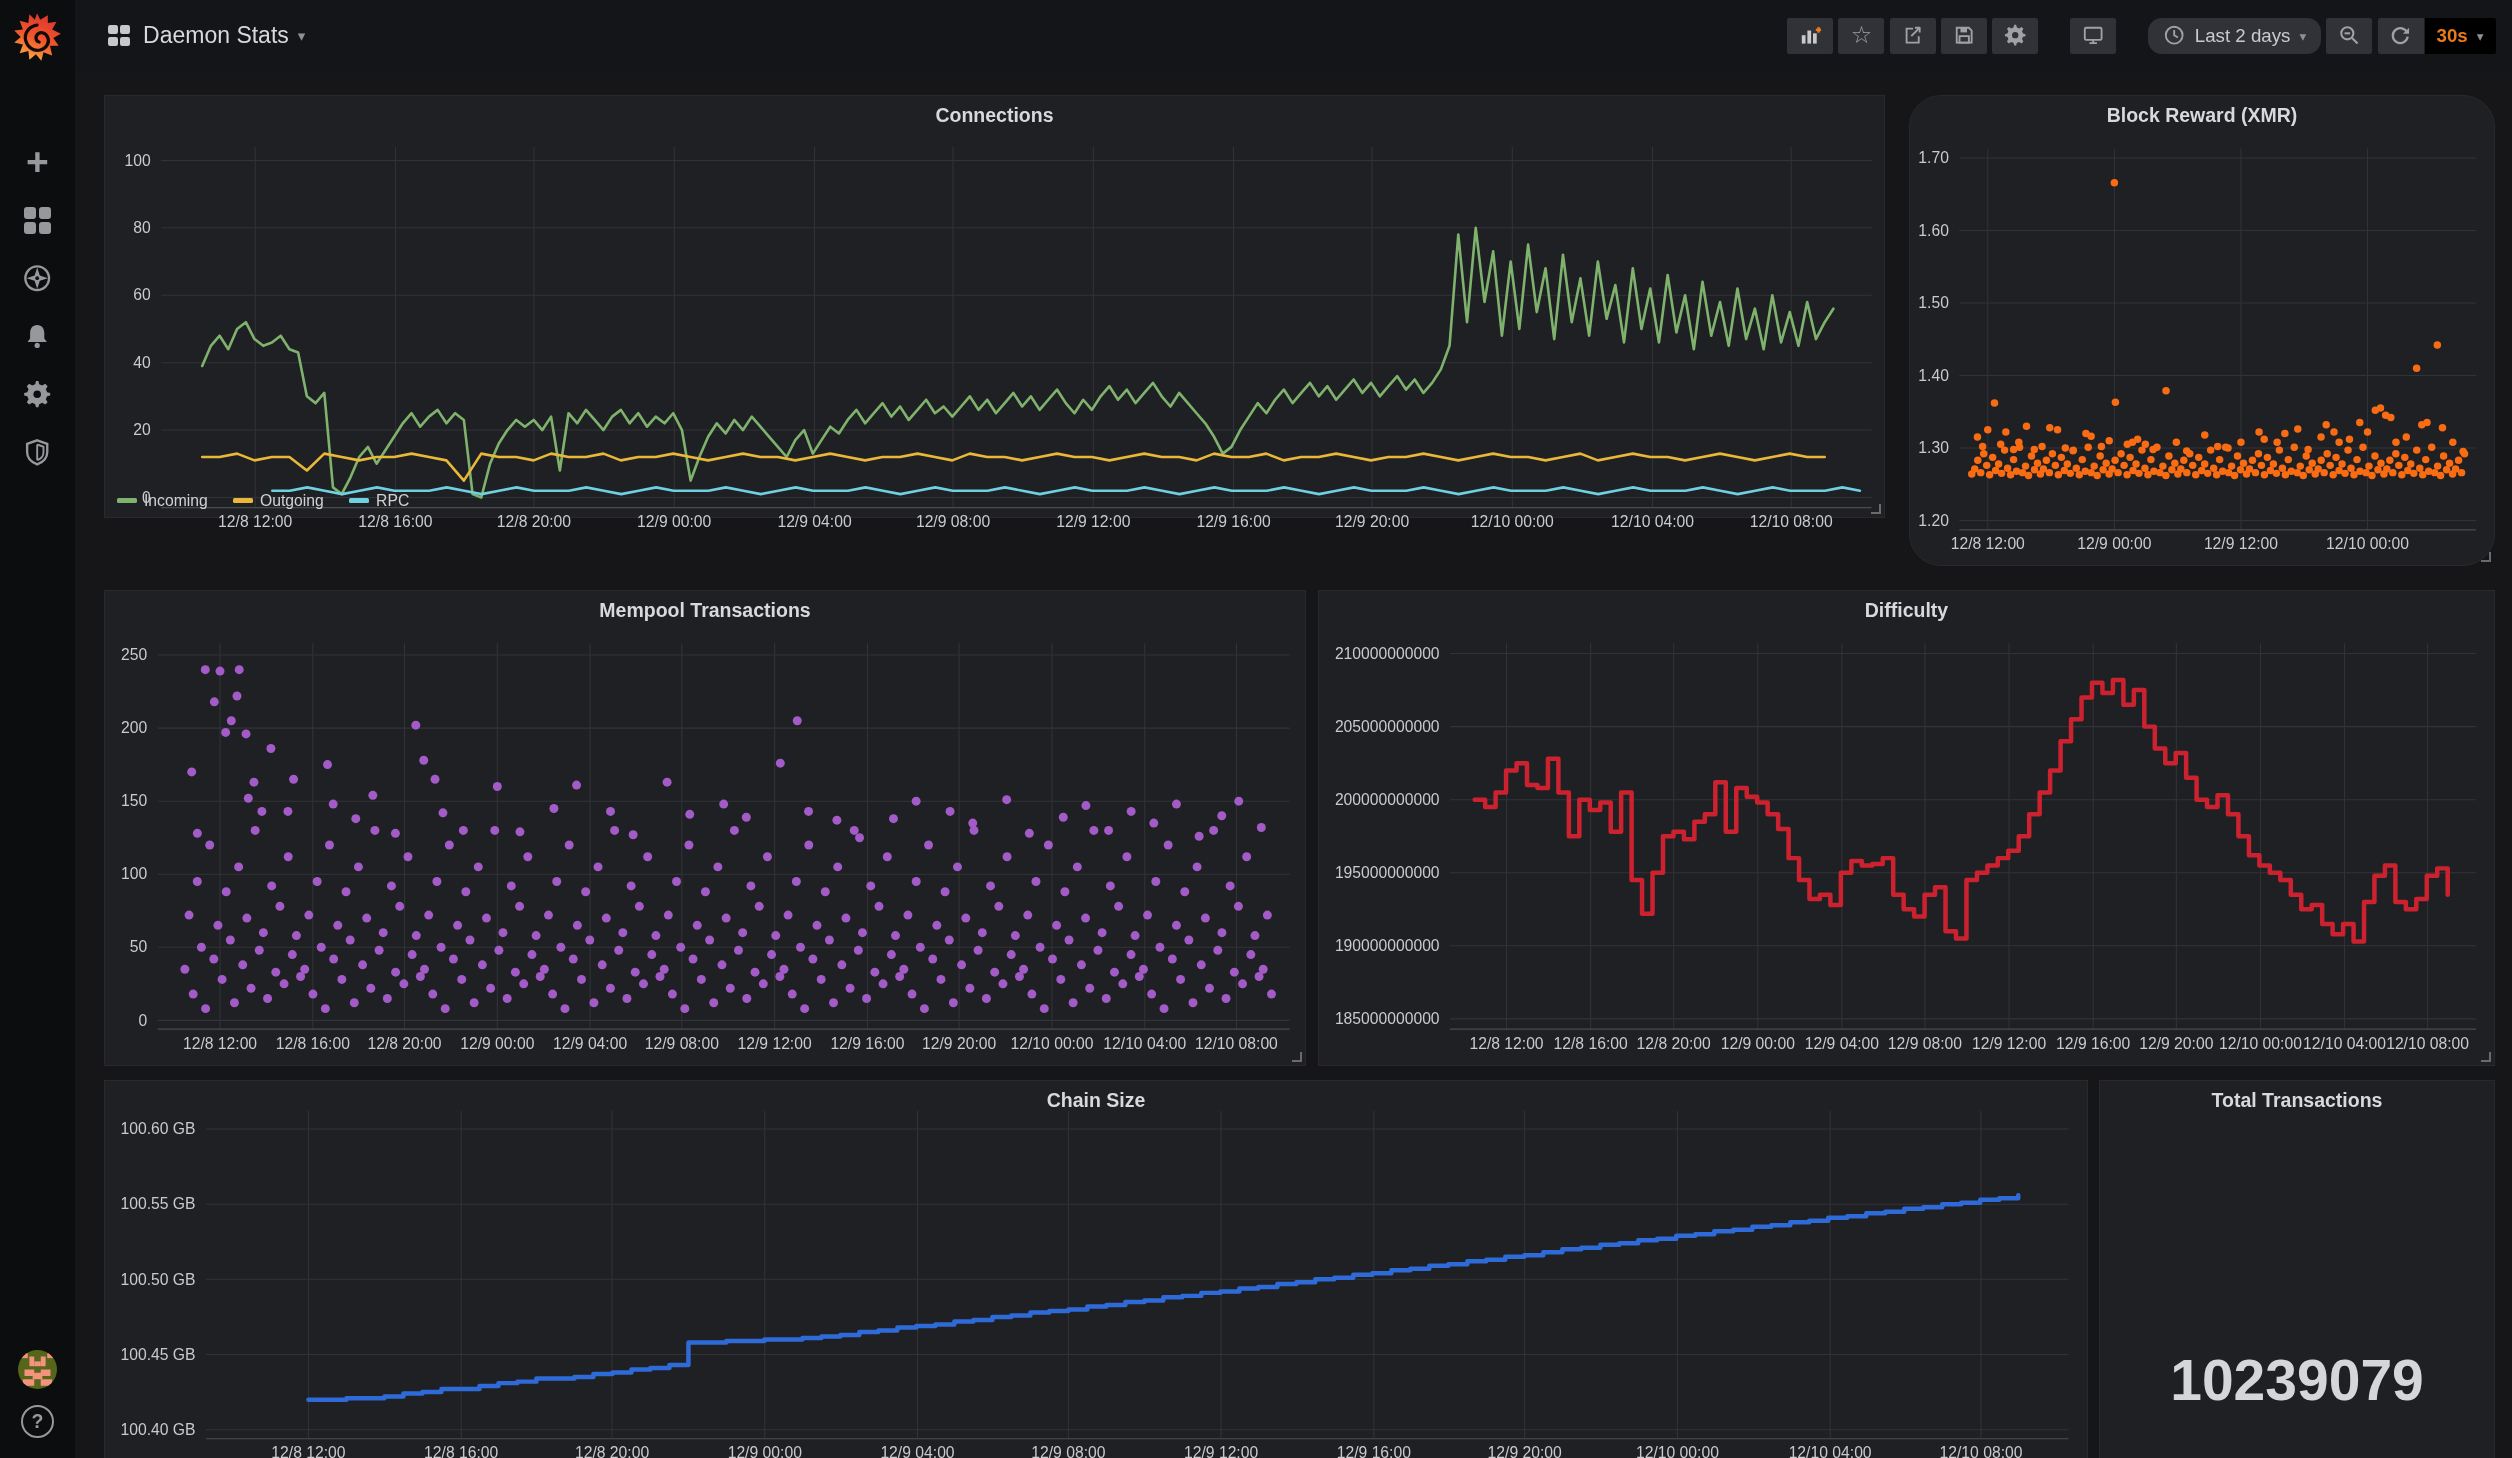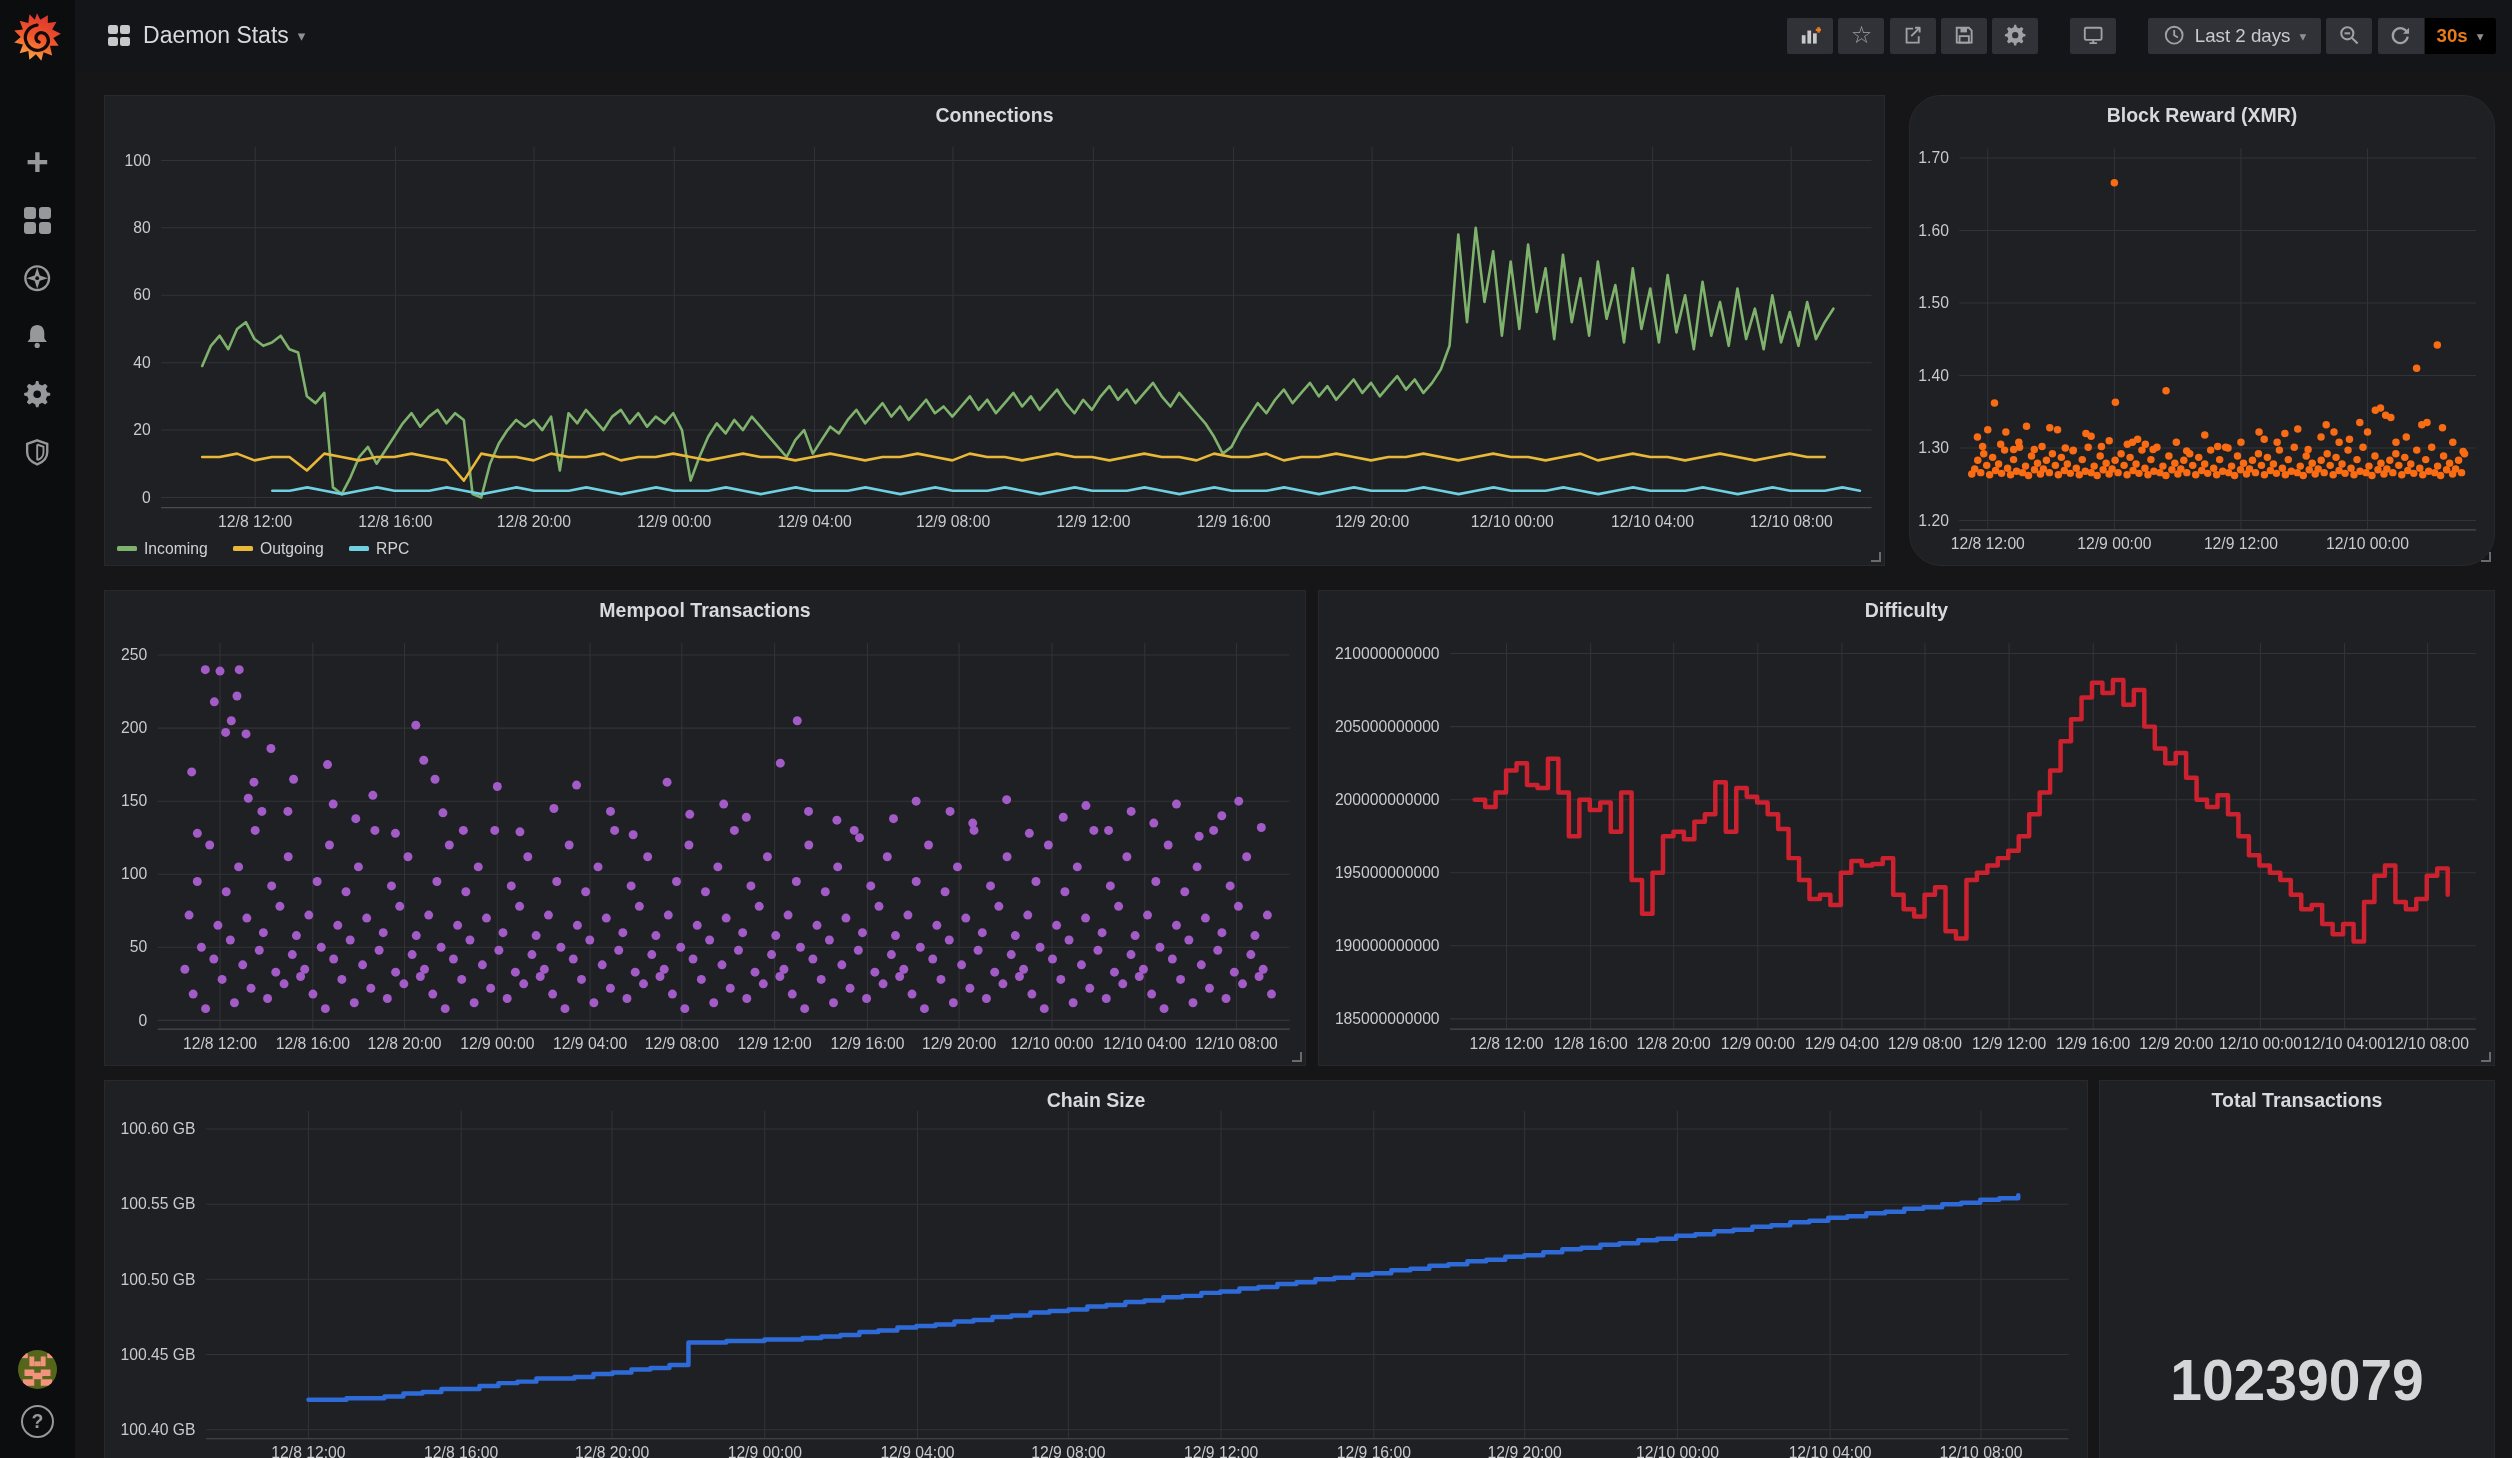--- a/index.html
+++ b/index.html
@@ -26,21 +26,21 @@
   .appgrid { display:grid; grid-template-columns:9.7px 9.7px; grid-template-rows:9.7px 9.7px; gap:2.2px; margin:0 13.5px 0 33px; cursor:pointer; }
   .appgrid div { background:#c7c8ca; border-radius:2.2px; }
   .dash-title { color:#d8d9da; font-size:23px; font-weight:500; cursor:pointer; }
   .title-caret { color:#8e9093; font-size:15px; margin-left:9px; cursor:pointer; }
   .tb-right { margin-left:auto; display:flex; align-items:center; margin-right:16.5px; }
   .tbtn { height:36px; min-width:46px; background:#313237; border-radius:2.2px; margin-left:5.2px;
           display:flex; align-items:center; justify-content:center; color:#9fa2a5; cursor:pointer; }
   .tbtn svg { width:22.4px; height:22.4px; }
   .star-glyph { font-size:24px; line-height:22.4px; color:#9fa2a5; }
   .tspacer { width:27px; }
-  .timebtn { padding:0 15px; color:#c9cacc; font-size:18.7px; font-weight:500; }
+  .timebtn { padding:0 15px; color:#c9cacc; font-size:18.7px; font-weight:500;border-radius:14px; }
   .timebtn svg { margin-right:9px; }
   .caret { color:#8e9093; font-size:13.5px; margin-left:9px; }
   .refresh-group { display:flex; margin-left:5.2px; }
   .refresh-group .tbtn { margin-left:0; border-radius:2.2px 0 0 2.2px; }
   .interval { height:36px; background:#000000; border-left:0.7px solid #1c1d20; border-radius:0 2.2px 2.2px 0;
               display:flex; align-items:center; padding:0 12px; color:#eb7b18; font-size:18.7px; font-weight:700; cursor:pointer; }
 
   
   .panel { position:absolute; background:#1f2023; border:0.7px solid #28292c; }
   .ptitle { position:absolute; top:7.5px; left:0; width:100%; text-align:center; color:#d8d9da;
@@ -213,21 +213,21 @@
         </svg>
       </div>
       <div class="interval">
         <span>30s</span>
         <span class="caret">▾</span>
       </div>
     </div>
   </div>
 </div>
 
-<div class="panel" style="left:104px; top:95px; width:1781px; height:471px;">
+<div class="panel" style="left:104px; top:95px; width:1781px; height:423px;">
   <div class="ptitle">Connections</div>
   <div class="chart"><svg width="1780" height="470" viewBox="0 0 2379 628">
         <line class="grid-line" x1="75" x2="2361" y1="536.5" y2="536.5"></line>
         <text class="tick ty" x="61" y="543.5">0</text>
         <line class="grid-line" x1="75" x2="2361" y1="446.4" y2="446.4"></line>
         <text class="tick ty" x="61" y="453.4">20</text>
         <line class="grid-line" x1="75" x2="2361" y1="356.3" y2="356.3"></line>
         <text class="tick ty" x="61" y="363.3">40</text>
         <line class="grid-line" x1="75" x2="2361" y1="266.2" y2="266.2"></line>
         <text class="tick ty" x="61" y="273.2">60</text>

